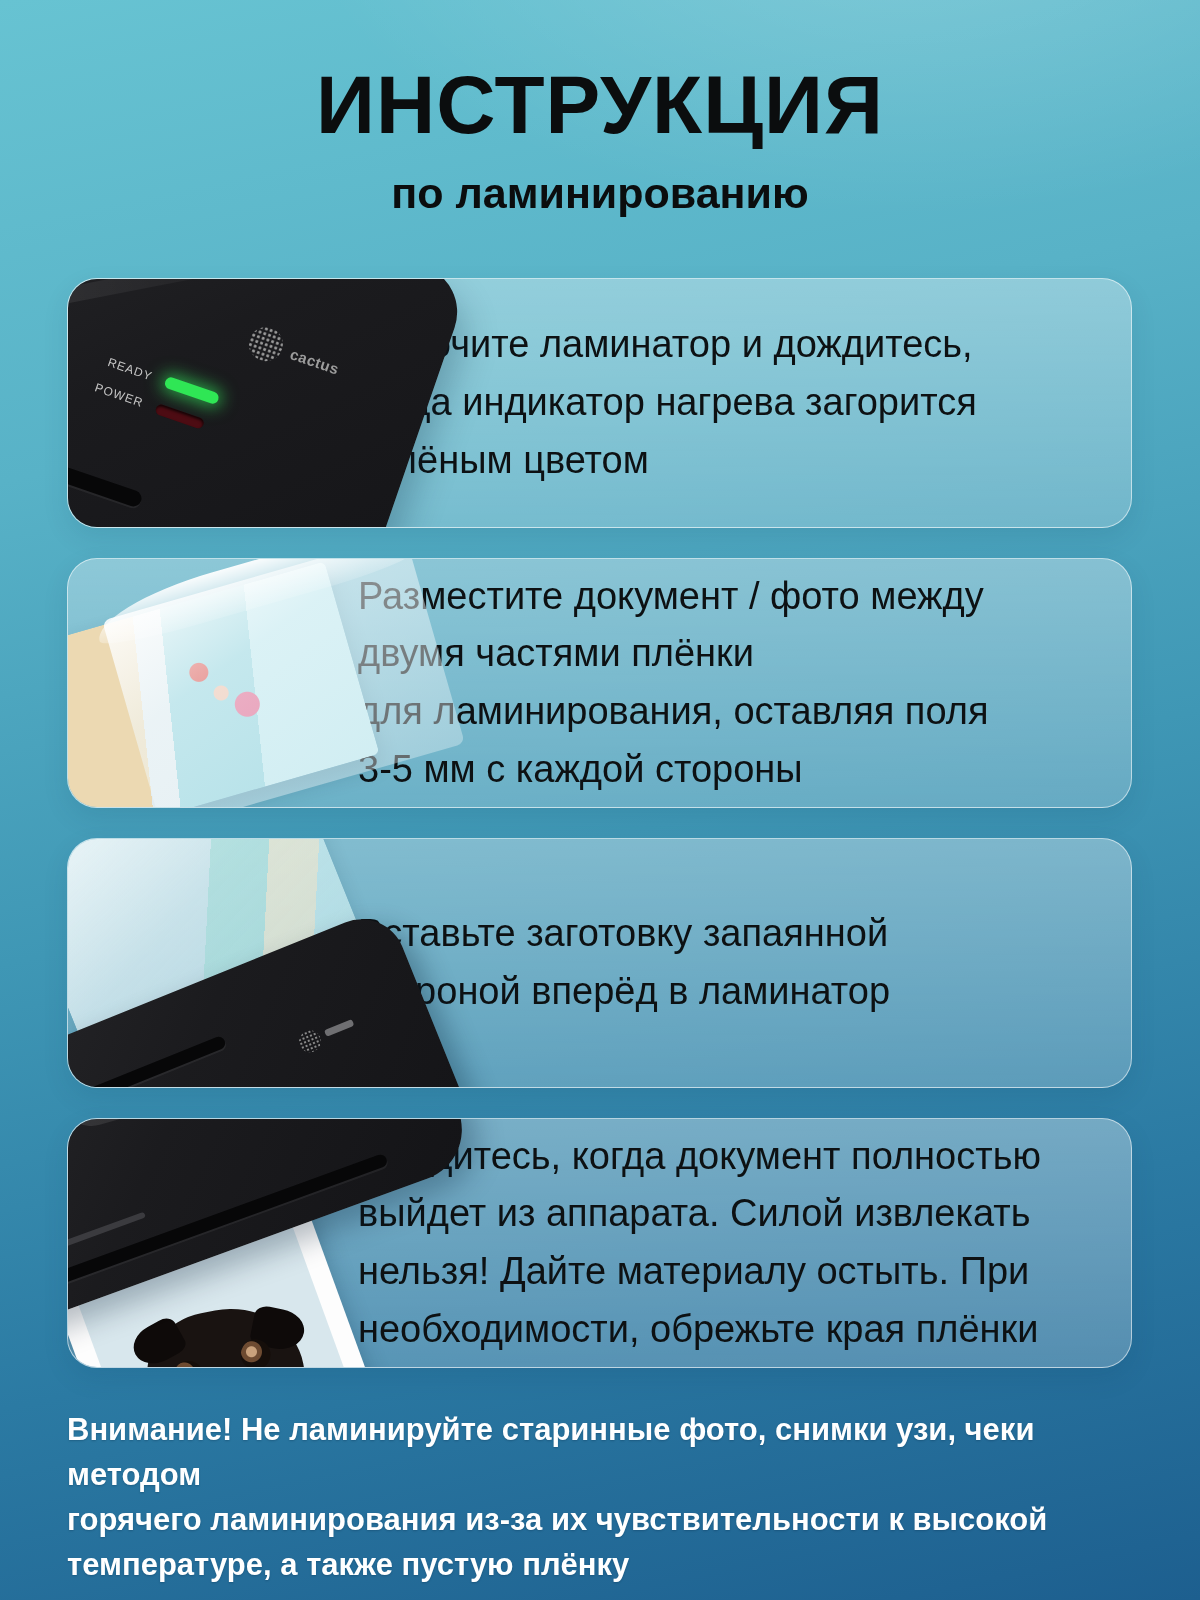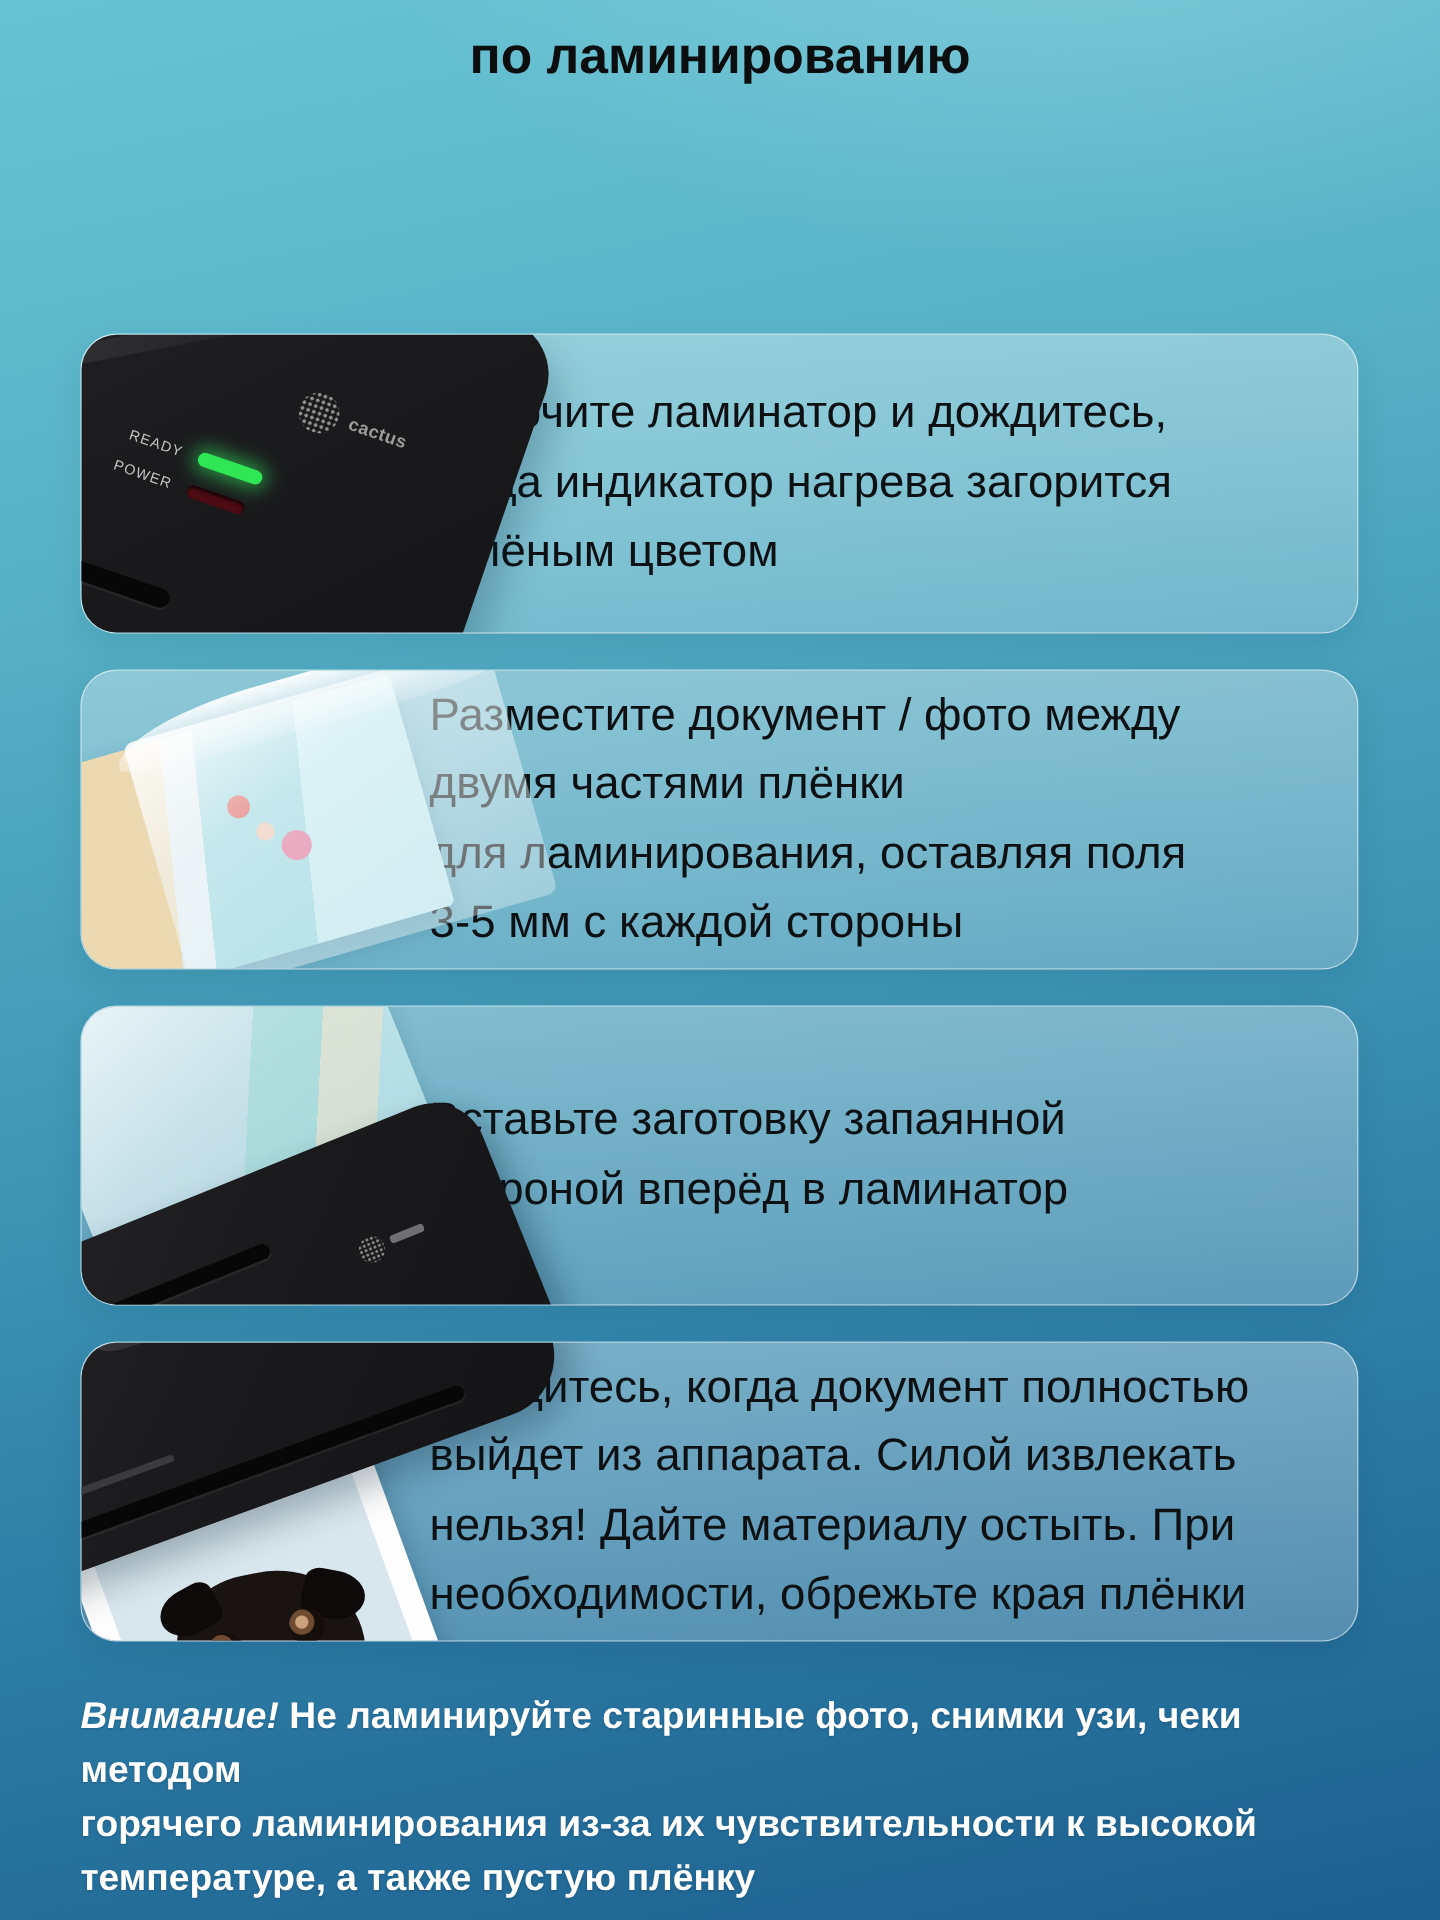--- a/index.html
+++ b/index.html
@@ -91,29 +91,30 @@
   .pug-ear-r{position:absolute;right:-8px;top:10px;width:52px;height:40px;background:#0e0a09;border-radius:35% 65% 70% 30%;transform:rotate(22deg);}
   .pug-eye{position:absolute;width:30px;height:30px;border-radius:50%;
     background:radial-gradient(circle at 38% 38%,#caa27c 0 5px,#6e4b31 6px 10px,#150e0a 11px);}
   .pug-eye.l{left:26px;top:44px;}
   .pug-eye.r{right:30px;top:36px;}
   .pug-muzzle{position:absolute;left:52px;top:62px;width:86px;height:74px;background:#0b0808;
     border-radius:50% 50% 55% 55%;transform:rotate(6deg);box-shadow:inset -6px -10px 14px rgba(80,60,50,0.25);}
   
   .warning{position:absolute;left:67px;top:1408px;width:1110px;margin:0;color:#ffffff;
     font-size:31px;line-height:1.45;text-shadow:0 1px 2px rgba(0,30,55,0.25);}
-  .warning-label{font-weight:700;font-style:italic;}
+  .warning-label{font-weight:700;}
   .warning-text{font-weight:600;white-space:pre-line;}
 </style>
 </head>
 <body>
 
 <div class="page">
 
   <header class="hdr">
+    <h1>ИНСТРУКЦИЯ</h1>
     <h2>по ламинированию</h2>
   </header>
 
   <section class="card card-1">
     <div class="card-art">
       <div class="lam lam1">
         <div class="ridge"></div>
         <div class="slot"></div>
         <div class="brand">
           <span class="brand-dots"></span>

